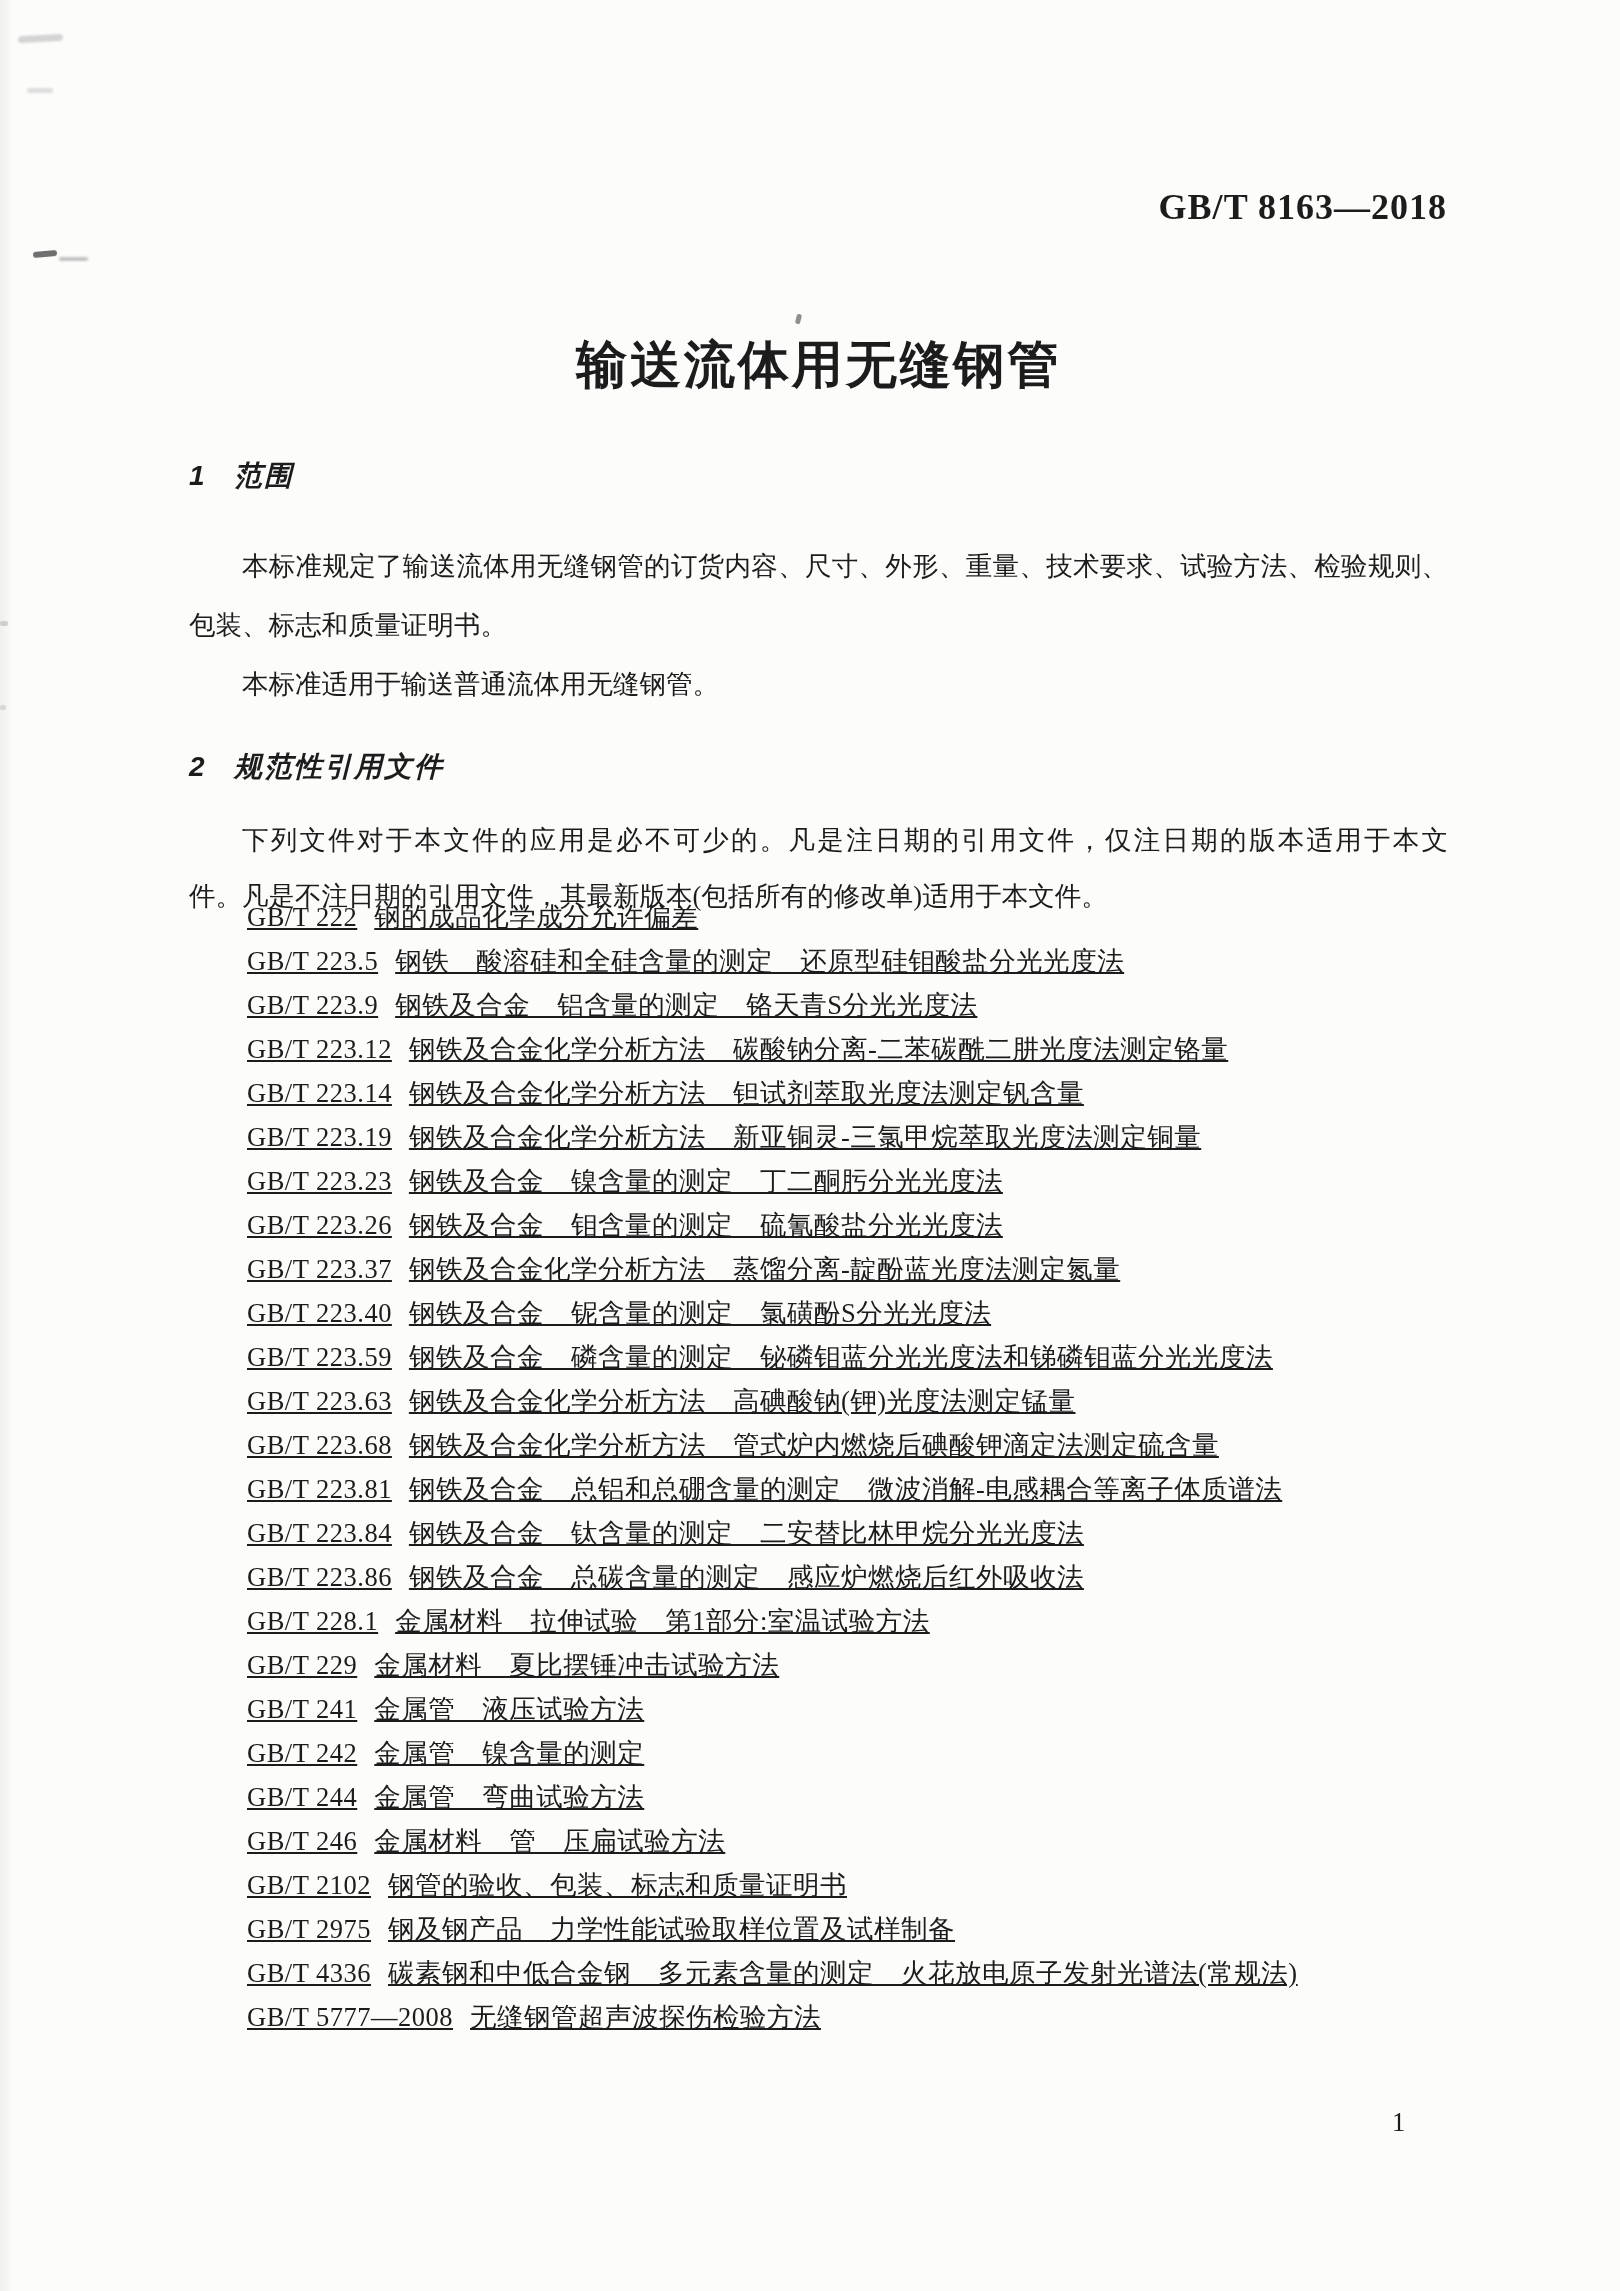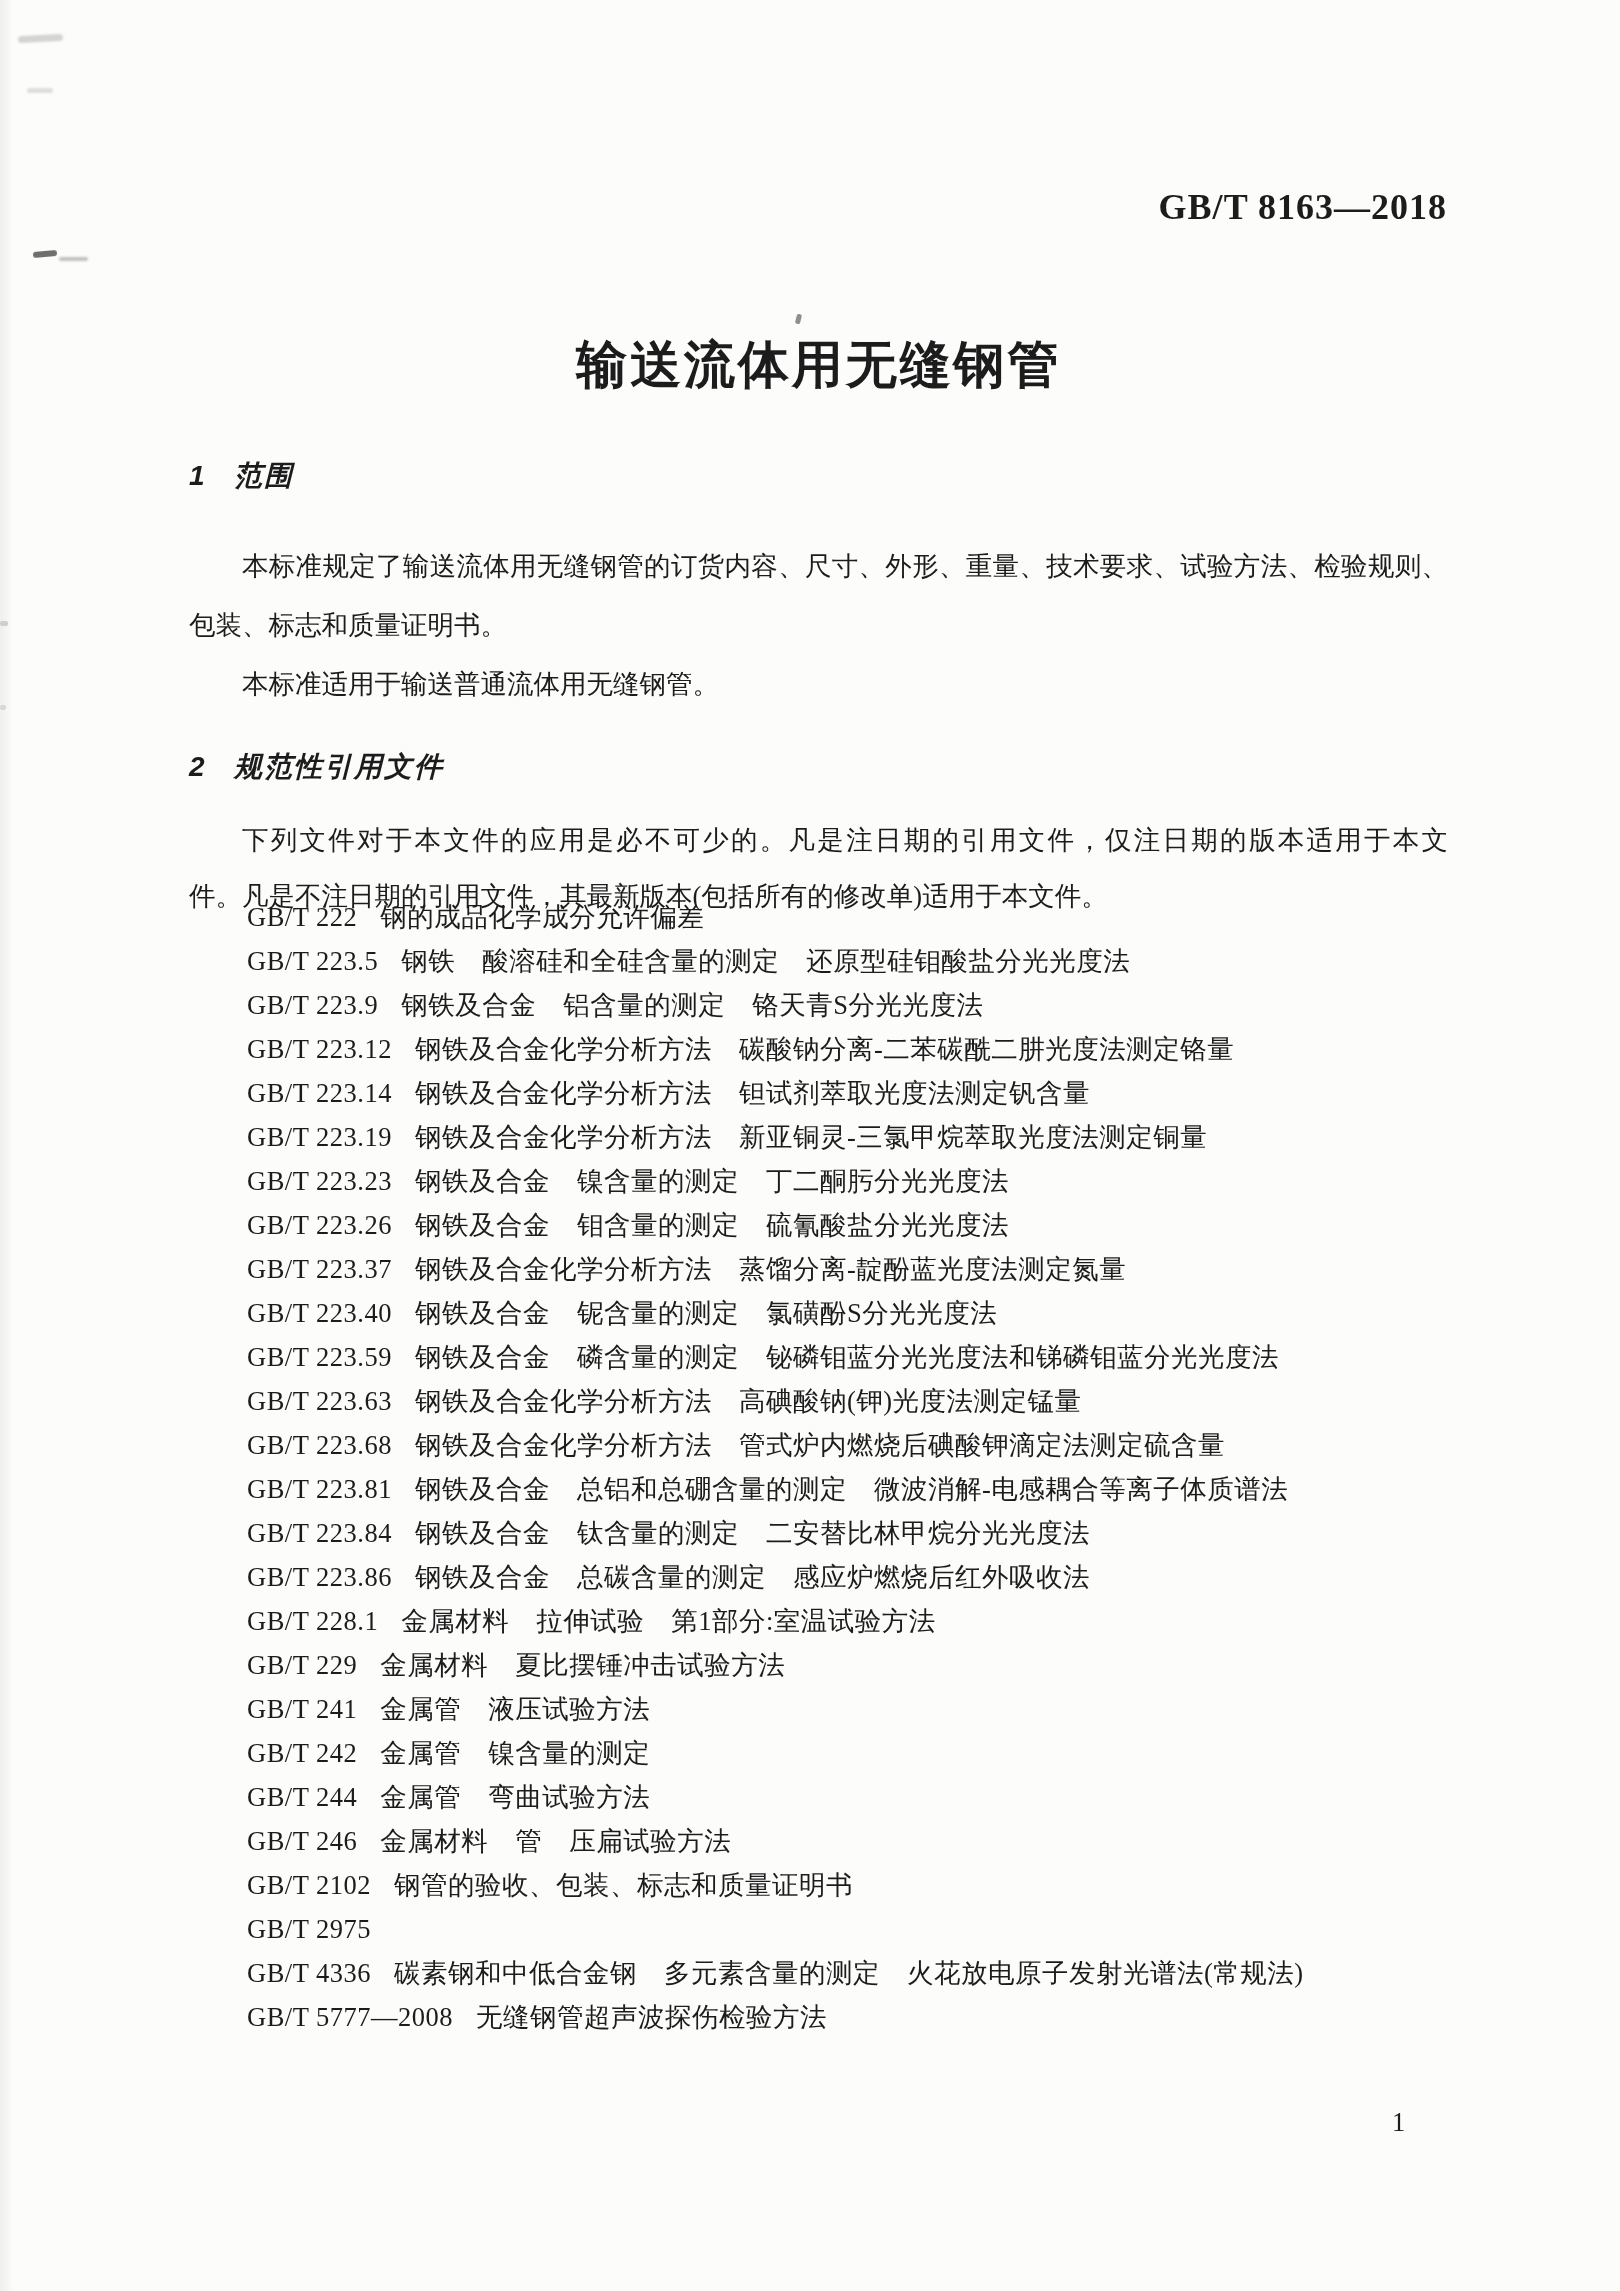--- a/index.html
+++ b/index.html
@@ -45,21 +45,21 @@
   #sec1-para{top:537px;}
   #sec2-para{top:812px;line-height:56px;}
   .line{white-space:nowrap;}
   .line.indent{text-indent:53px;}
   .line.fill{white-space:normal;text-align:justify;text-align-last:justify;}
   
   .refs{
     position:absolute;left:247px;top:895px;width:1304px;
     font-size:26.5px;line-height:44px;
   }
-  .ref{display:flex;gap:23px;white-space:nowrap;}
+  .ref{display:flex;gap:17px;white-space:nowrap;text-decoration:underline;}
   .ref-code{font-family:"Liberation Serif","DejaVu Serif",serif;letter-spacing:0.5px;}
   .ref-title{letter-spacing:0.5px;}
   
   .page-no{
     position:absolute;left:1392px;top:2107px;
     font-size:26.5px;
   }
   
   .artifact{position:absolute;pointer-events:none;}
   .a1{left:17.6px;top:35px;width:45px;height:6.9px;background:#d4d4d4;filter:blur(1px);transform:rotate(-3deg);border-radius:3.9px;}
@@ -223,20 +223,21 @@
     <span class="ref-title">金属材料　管　压扁试验方法</span>
   </div>
 
   <div class="ref">
     <span class="ref-code">GB/T 2102</span>
     <span class="ref-title">钢管的验收、包装、标志和质量证明书</span>
   </div>
 
   <div class="ref">
     <span class="ref-code">GB/T 2975</span>
+    <span class="ref-title">钢及钢产品　力学性能试验取样位置及试样制备</span>
   </div>
 
   <div class="ref">
     <span class="ref-code">GB/T 4336</span>
     <span class="ref-title">碳素钢和中低合金钢　多元素含量的测定　火花放电原子发射光谱法(常规法)</span>
   </div>
 
   <div class="ref">
     <span class="ref-code">GB/T 5777—2008</span>
     <span class="ref-title">无缝钢管超声波探伤检验方法</span>

